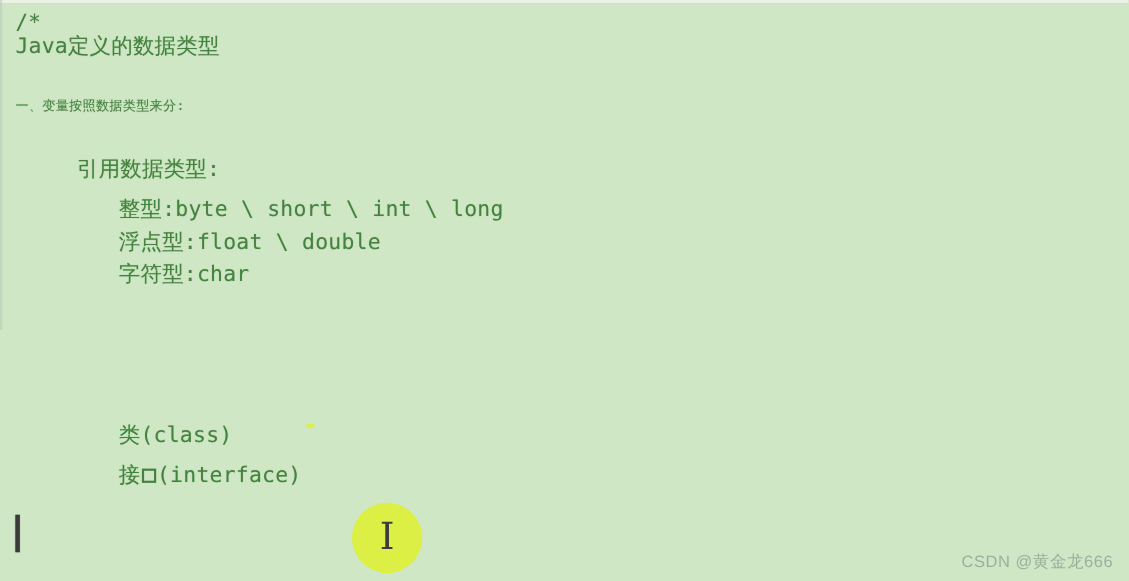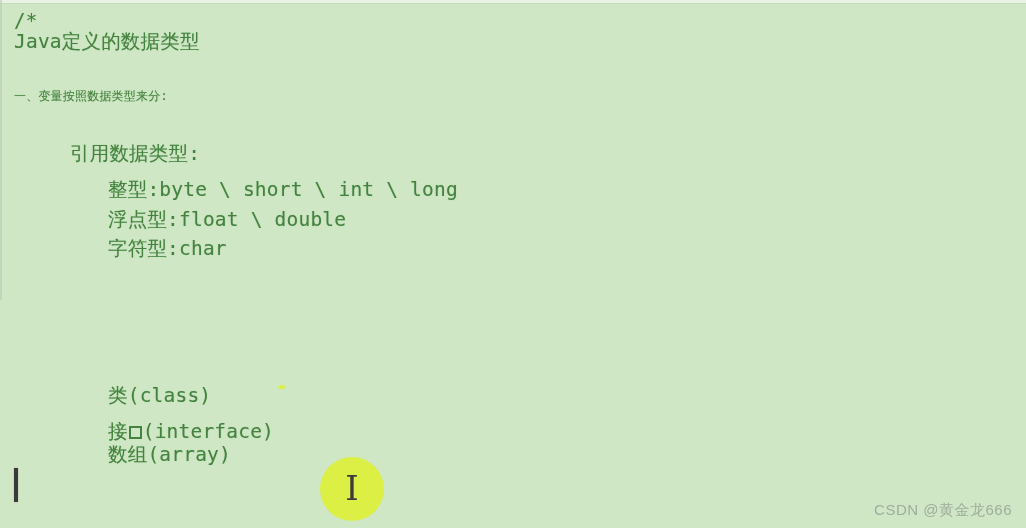--- a/index.html
+++ b/index.html
@@ -166,21 +166,20 @@
   <div class="code-line ind2 line-prim-float">浮点型:float \ double</div>
 
   <div class="code-line ind2 line-prim-char">字符型:char</div>
 
 
 
   <div class="code-line ind2 line-ref-class">类(class)</div>
 
   <div class="code-line ind2 line-ref-iface"><span>接</span><span class="boxglyph"></span><span>(interface)</span></div>
 
-  <div class="code-line ind2 line-ref-array">数组(array)</div>
 
   <div class="speck"></div>
 
   <div class="text-caret"></div>
 
   <div class="cursor-halo"></div>
   <div class="cursor-ibeam">I</div>
 
 </div>
 

